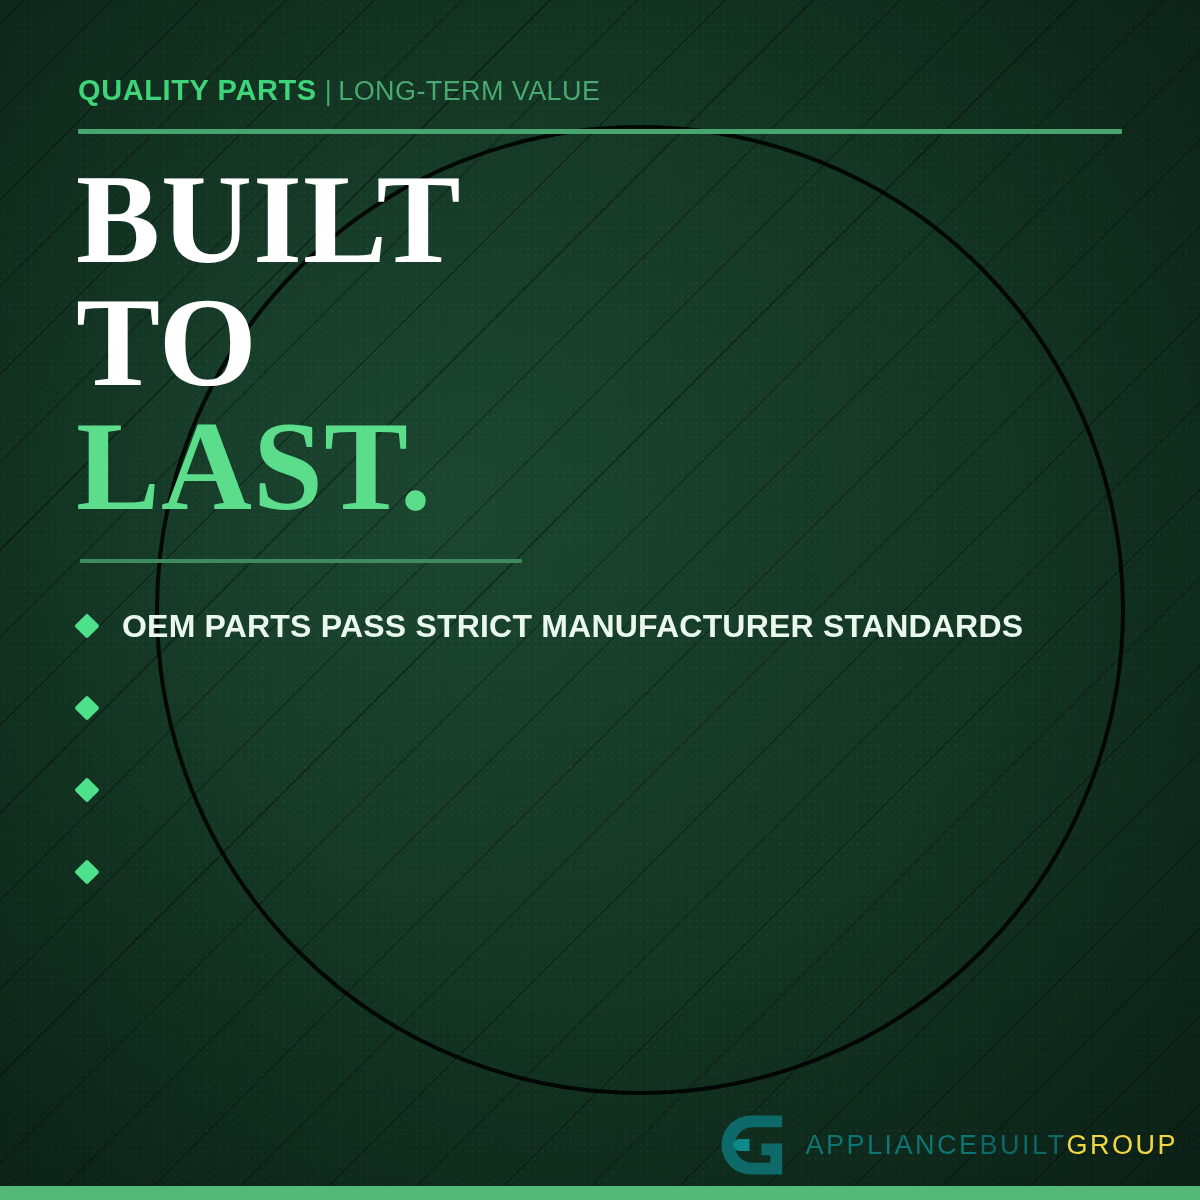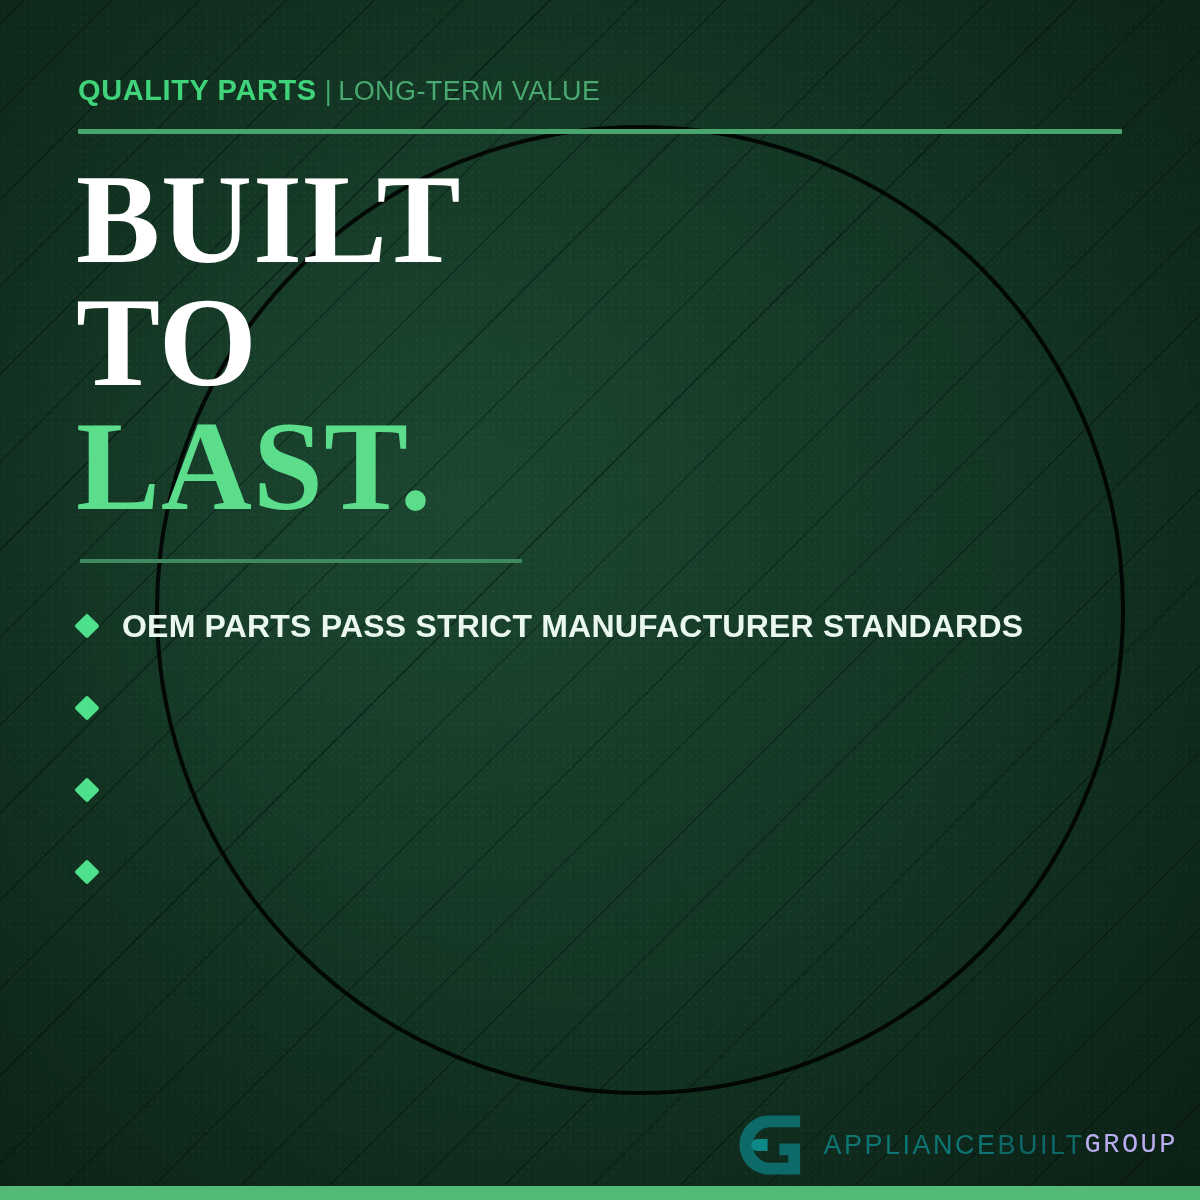--- a/index.html
+++ b/index.html
@@ -122,21 +122,21 @@
     display:flex;flex-direction:row;
     line-height:1.0;
   }
   .lw{
     font-size:27px;font-weight:400;letter-spacing:2.5px;
     font-family:"Liberation Sans", sans-serif;
     color:#0d6e6e;
   }
   .lw.l1{color:#0e7a7a;}
   .lw.l2{color:#0d6c6c;}
-  .lw.l3{color:#c4b5fd;font-family:Liberation Mono, monospace;}
+  .lw.l3{color:#fde047;}
 
   .bottom-bar{
     position:absolute;left:0;bottom:0;
     width:1200px;height:14px;background:#52b977;
   }
 </style>
 </head>
 <body>
 
 <div id="poster">

